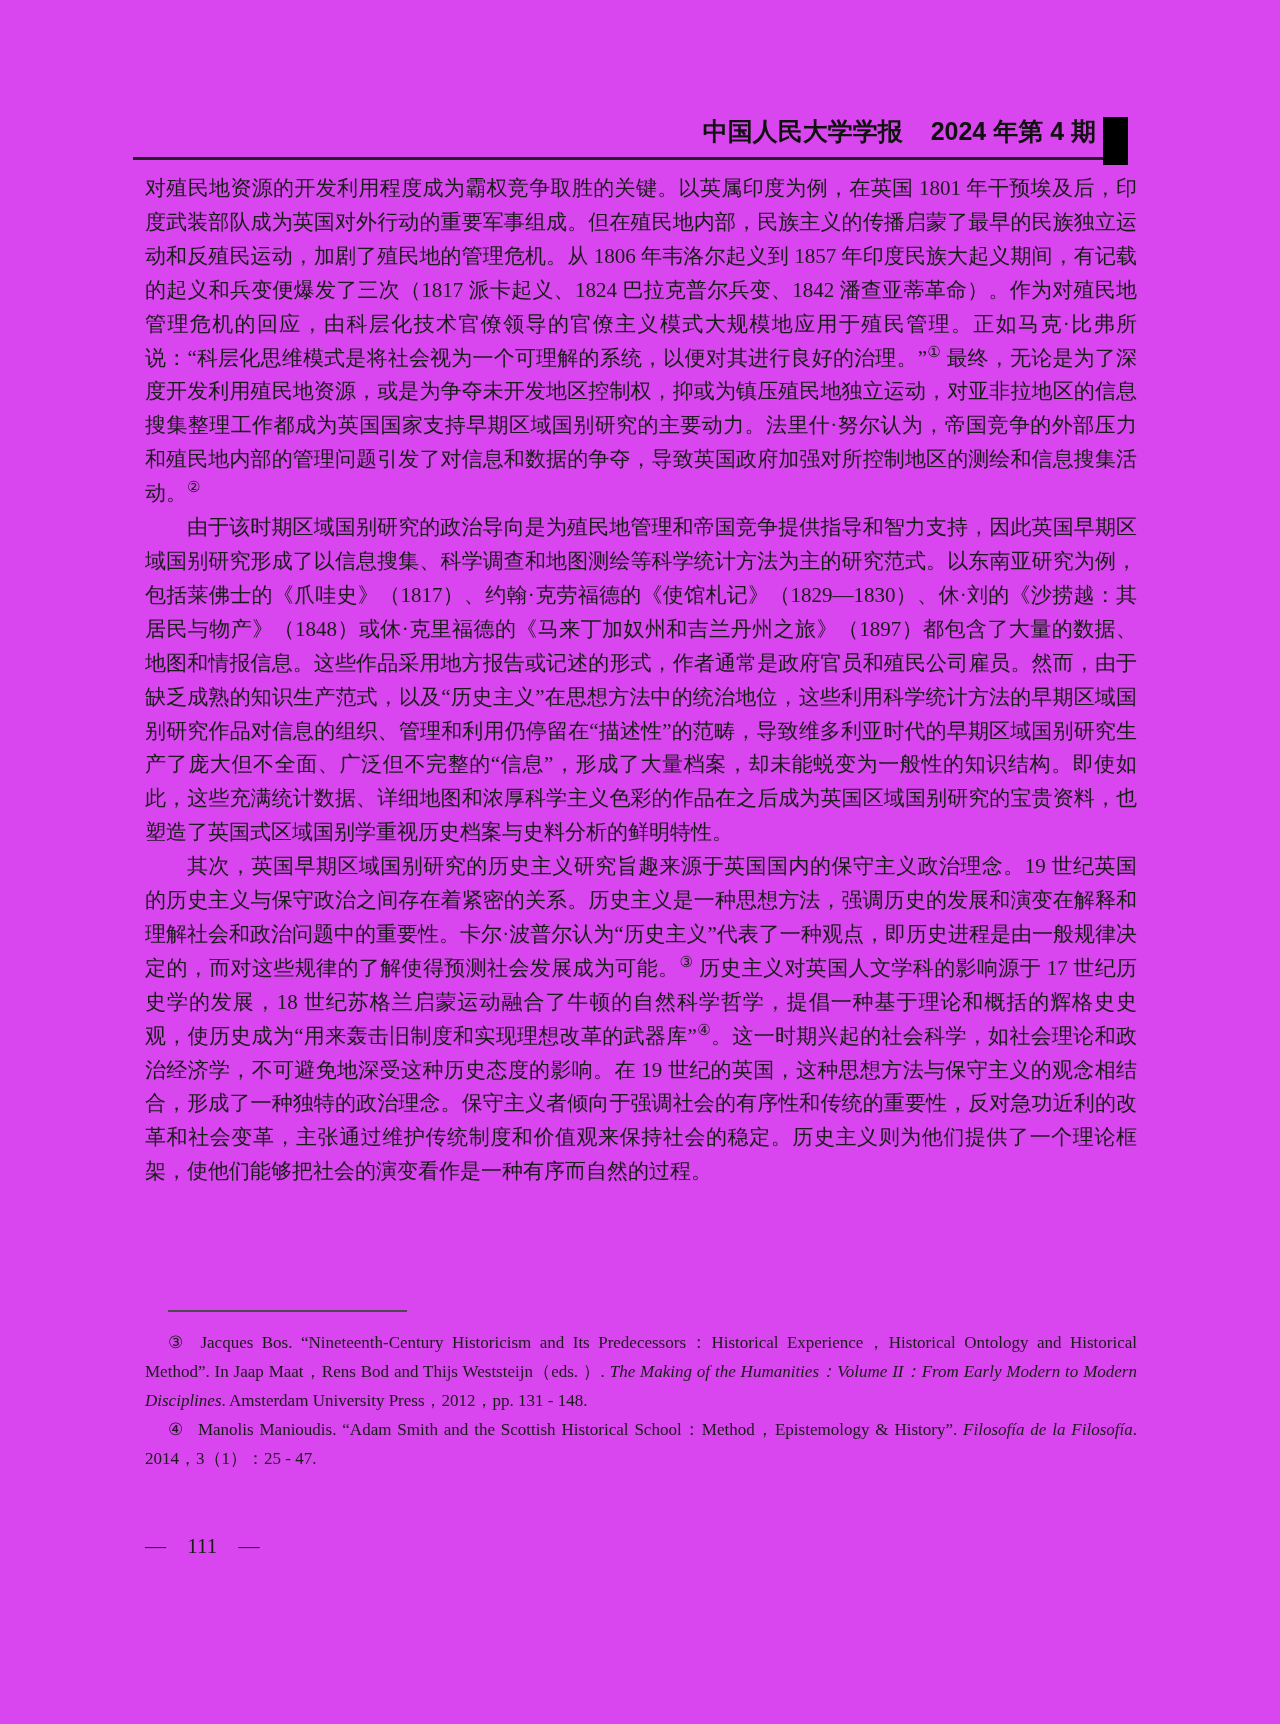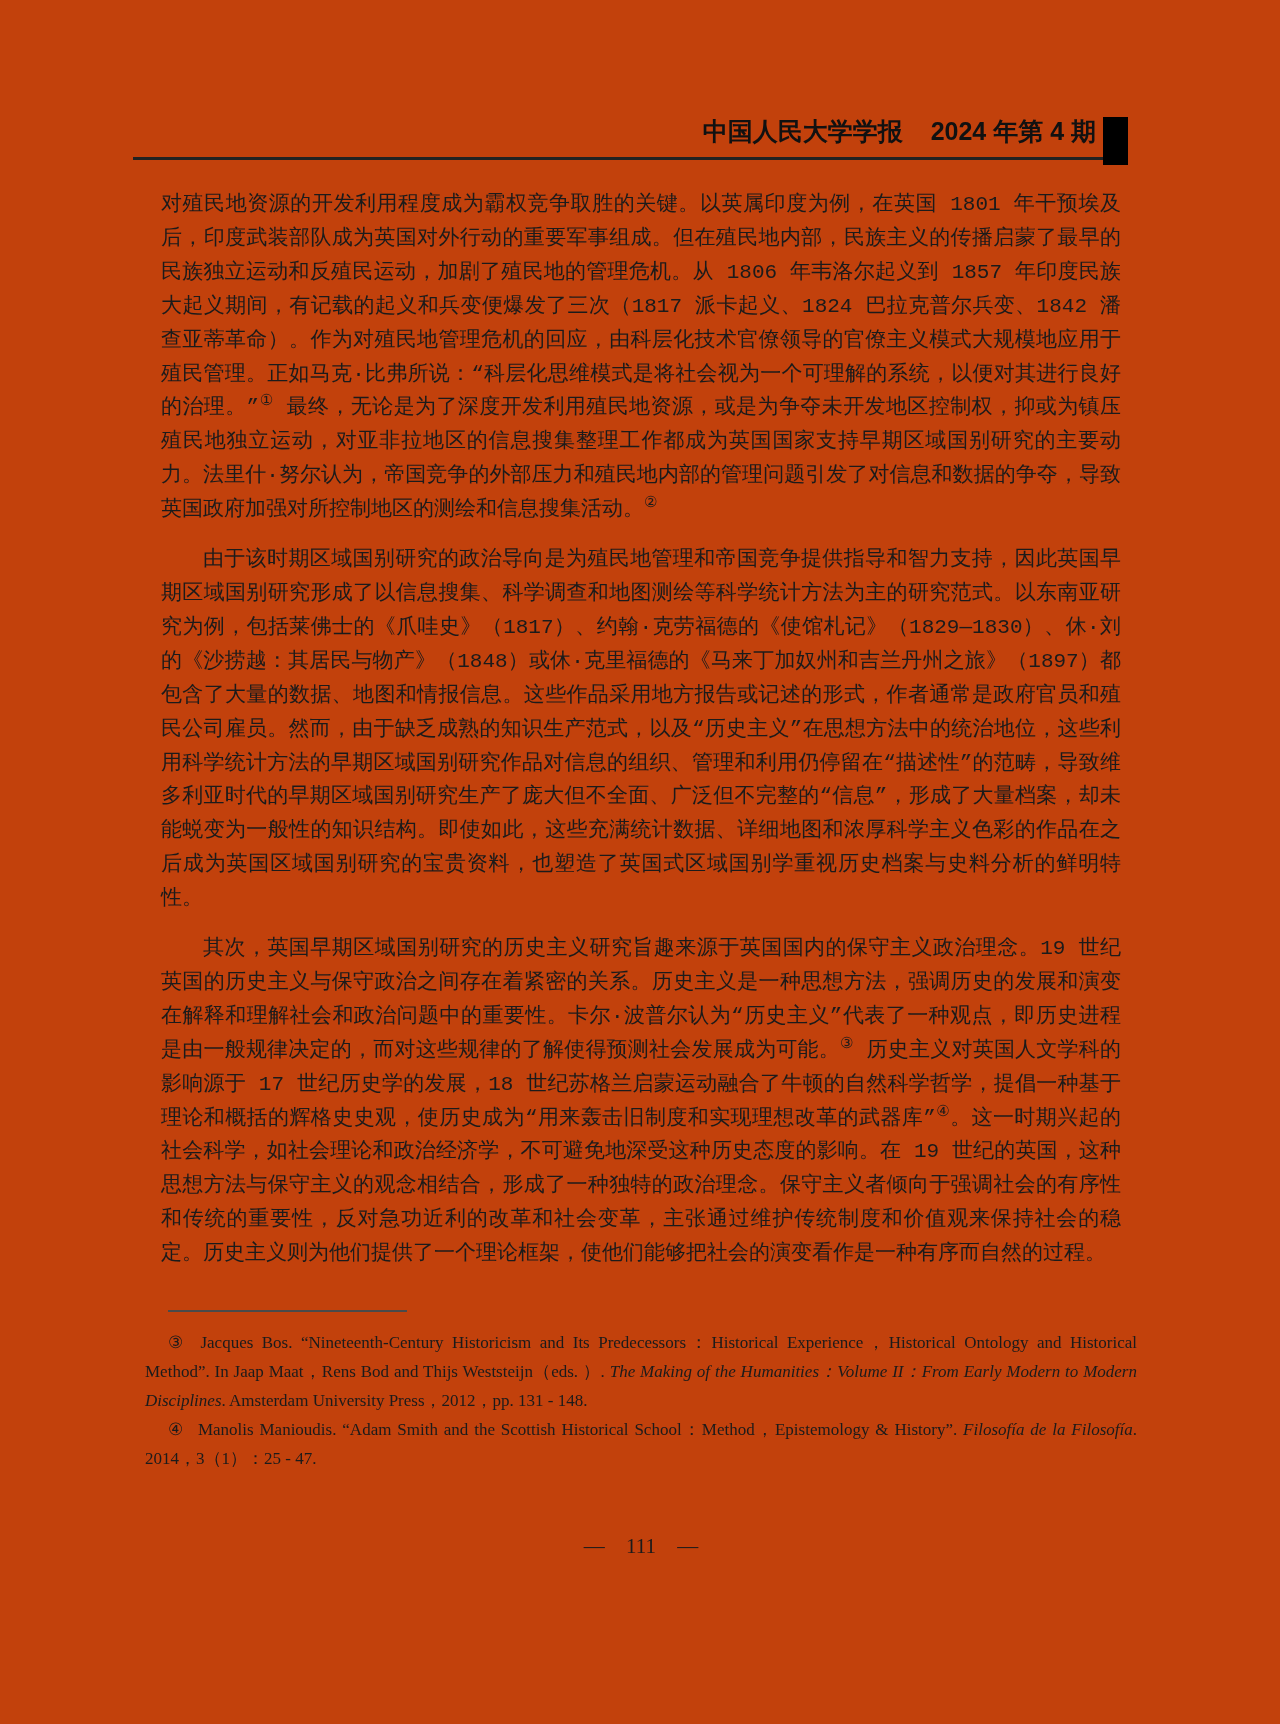--- a/index.html
+++ b/index.html
@@ -4,21 +4,21 @@
 <style>
   html, body {
     margin: 0;
     padding: 0;
     background: #ffffff;
   }
   .page {
     position: relative;
     width: 1280px;
     height: 1724px;
-    background: #c2410c;
+    background: #d946ef;
     color: #1b1b1b;
     font-family: "Liberation Serif", "DejaVu Serif", serif;
     overflow: hidden;
   }
 
   
   .header-text {
     position: absolute;
     top: 116px;
     left: 133px;
@@ -54,23 +54,22 @@
     position: absolute;
     left: 145px;
     top: 172px;
     width: 992px;
     font-size: 21px;
     line-height: 33.9px;
     text-align: justify;
     color: #1b1b1b;
   }
   .body-text p {
-    margin: 16px;
+    margin: 0;
     text-indent: 2em;
-    font-family: Liberation Mono, monospace;
   }
   .body-text p.no-indent { text-indent: 0; }
   sup.fnref {
     font-size: 0.72em;
     vertical-align: super;
     line-height: 0;
   }
 
   
   .fn-rule {
@@ -97,21 +96,20 @@
   }
   .fn-marker { margin-right: 13px; }
   .footnotes i { font-style: italic; }
 
   
   .page-number {
     position: absolute;
     left: 145px;
     top: 1534px;
     width: 992px;
-    text-align: center;
     font-size: 21px;
     color: #1b1b1b;
     word-spacing: 16px;
   }
 </style>
 </head>
 <body>
 
 <div class="page">
 

